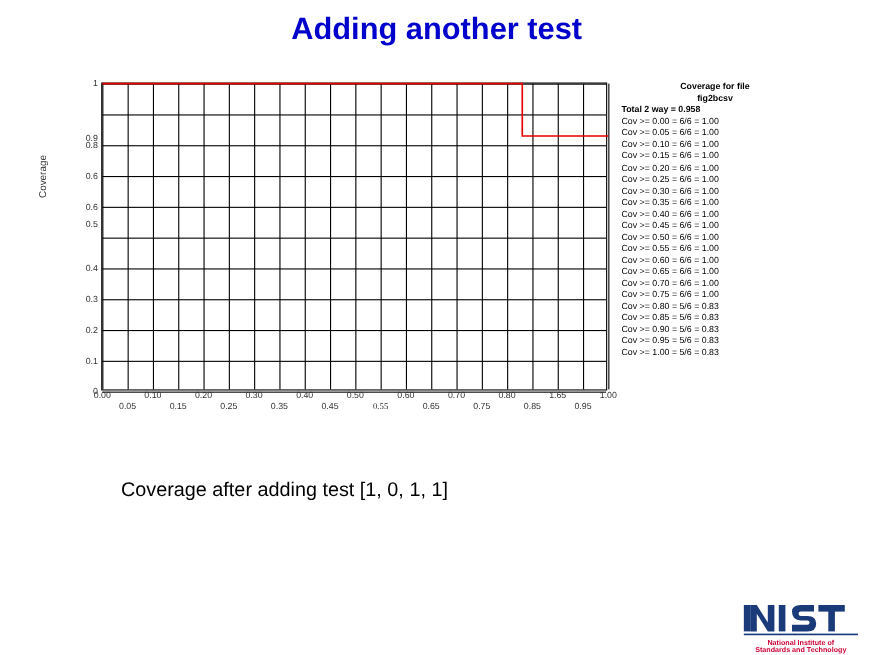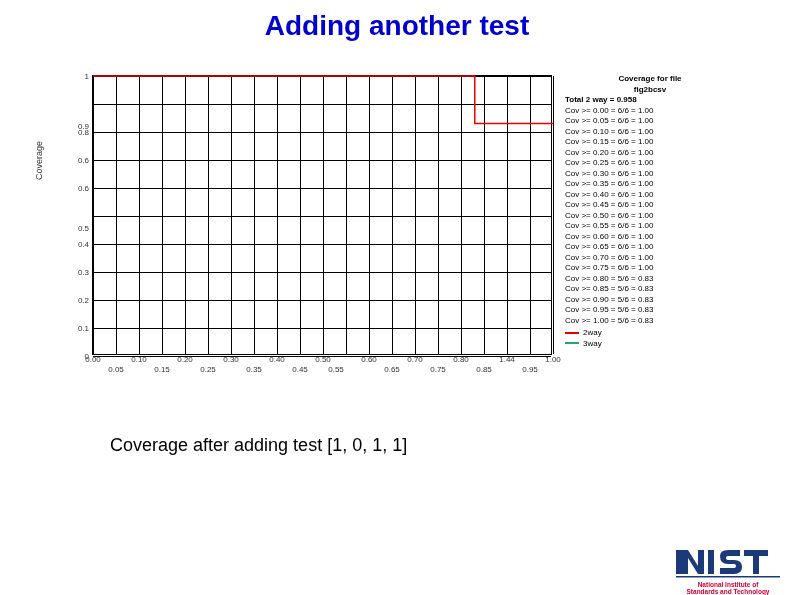--- a/index.html
+++ b/index.html
@@ -38,21 +38,21 @@
         <div class="ytick" style="top: 280px;">0</div>
         <div class="grid-h" style="top: 252px;"></div>
         <div class="ytick" style="top: 252px;">0.1</div>
         <div class="grid-h" style="top: 224px;"></div>
         <div class="ytick" style="top: 224px;">0.2</div>
         <div class="grid-h" style="top: 196px;"></div>
         <div class="ytick" style="top: 196px;">0.3</div>
         <div class="grid-h" style="top: 168px;"></div>
         <div class="ytick" style="top: 168px;">0.4</div>
         <div class="grid-h" style="top: 140px;"></div>
-        <div class="ytick" style="top: 152px;">0.5</div>
+        <div class="ytick" style="top: 128px;">0.5</div>
         <div class="grid-h" style="top: 112px;"></div>
         <div class="ytick" style="top: 112px;">0.6</div>
         <div class="grid-h" style="top: 84px;"></div>
         <div class="ytick" style="top: 84px;">0.6</div>
         <div class="grid-h" style="top: 56px;"></div>
         <div class="ytick" style="top: 56px;">0.8</div>
         <div class="grid-h" style="top: 28px;"></div>
         <div class="ytick" style="top: 28px; margin-top: 22px;">0.9</div>
         <div class="grid-h" style="top: 0px;"></div>
         <div class="ytick" style="top: 0px;">1</div>
@@ -72,35 +72,35 @@
         <div class="xtick" style="left: 138px;">0.30</div>
         <div class="grid-v" style="left: 161px;"></div>
         <div class="xtick row2" style="left: 161px;">0.35</div>
         <div class="grid-v" style="left: 184px;"></div>
         <div class="xtick" style="left: 184px;">0.40</div>
         <div class="grid-v" style="left: 207px;"></div>
         <div class="xtick row2" style="left: 207px;">0.45</div>
         <div class="grid-v" style="left: 230px;"></div>
         <div class="xtick" style="left: 230px;">0.50</div>
         <div class="grid-v" style="left: 253px;"></div>
-        <div class="xtick row2" style="left: 243px;">0.55</div>
+        <div class="xtick row2" style="left: 253px; font-family: Liberation Serif, serif;">0.55</div>
         <div class="grid-v" style="left: 276px;"></div>
         <div class="xtick" style="left: 276px;">0.60</div>
         <div class="grid-v" style="left: 299px;"></div>
         <div class="xtick row2" style="left: 299px;">0.65</div>
         <div class="grid-v" style="left: 322px;"></div>
         <div class="xtick" style="left: 322px;">0.70</div>
         <div class="grid-v" style="left: 345px;"></div>
         <div class="xtick row2" style="left: 345px;">0.75</div>
         <div class="grid-v" style="left: 368px;"></div>
         <div class="xtick" style="left: 368px;">0.80</div>
         <div class="grid-v" style="left: 391px;"></div>
         <div class="xtick row2" style="left: 391px;">0.85</div>
         <div class="grid-v" style="left: 414px;"></div>
-        <div class="xtick" style="left: 414px;">1.44</div>
+        <div class="xtick" style="left: 414px;">1.65</div>
         <div class="grid-v" style="left: 437px;"></div>
         <div class="xtick row2" style="left: 437px;">0.95</div>
         <div class="grid-v" style="left: 460px;"></div>
         <div class="xtick" style="left: 460px;">1.00</div>
         <svg width="460" height="280" style="position: absolute; left: 0px; top: 0px; overflow: visible;">
           <path d="M0 0 L345 0 L345 0 L381.79999999999995 0 L381.79999999999995 47.60000000000002 L460 47.60000000000002 " stroke="#e60000" stroke-width="1.5" fill="none"></path>
         </svg>
       </div>
 
     <div class="side">
@@ -123,24 +123,20 @@
           <div class="row">Cov &gt;= 0.60 = 6/6 = 1.00</div>
           <div class="row">Cov &gt;= 0.65 = 6/6 = 1.00</div>
           <div class="row">Cov &gt;= 0.70 = 6/6 = 1.00</div>
           <div class="row">Cov &gt;= 0.75 = 6/6 = 1.00</div>
           <div class="row">Cov &gt;= 0.80 = 5/6 = 0.83</div>
           <div class="row">Cov &gt;= 0.85 = 5/6 = 0.83</div>
           <div class="row">Cov &gt;= 0.90 = 5/6 = 0.83</div>
           <div class="row">Cov &gt;= 0.95 = 5/6 = 0.83</div>
           <div class="row">Cov &gt;= 1.00 = 5/6 = 0.83</div>
         </div>
-      <div class="legend" id="legend">
-          <div><span class="swatch" style="background: rgb(230, 0, 0);"></span><span>2way</span></div>
-          <div><span class="swatch" style="background: rgb(42, 163, 107);"></span><span>3way</span></div>
-        </div>
     </div>
   </div>
 
   <div class="caption">Coverage after adding test [1, 0, 1, 1]</div>
 
   <div class="logo">
     <svg viewBox="0 0 104 30">
       <g fill="#1a3a7a">
         <rect x="0" y="0" width="6" height="24"></rect>
         <polygon points="6,0 12,0 22,16 22,0 28,0 28,24 22,24 12,8 12,24 6,24"></polygon>

